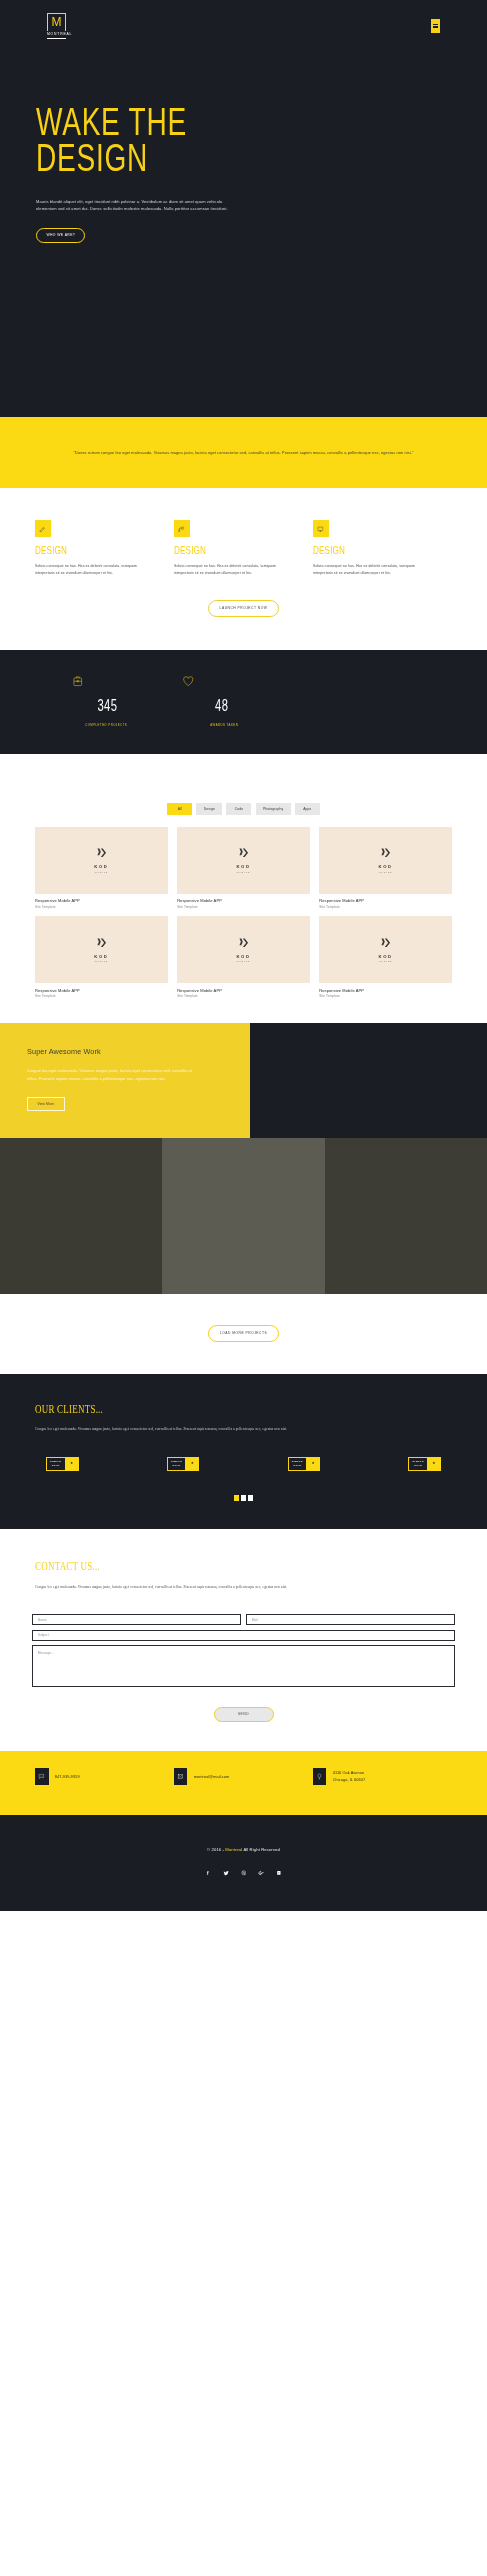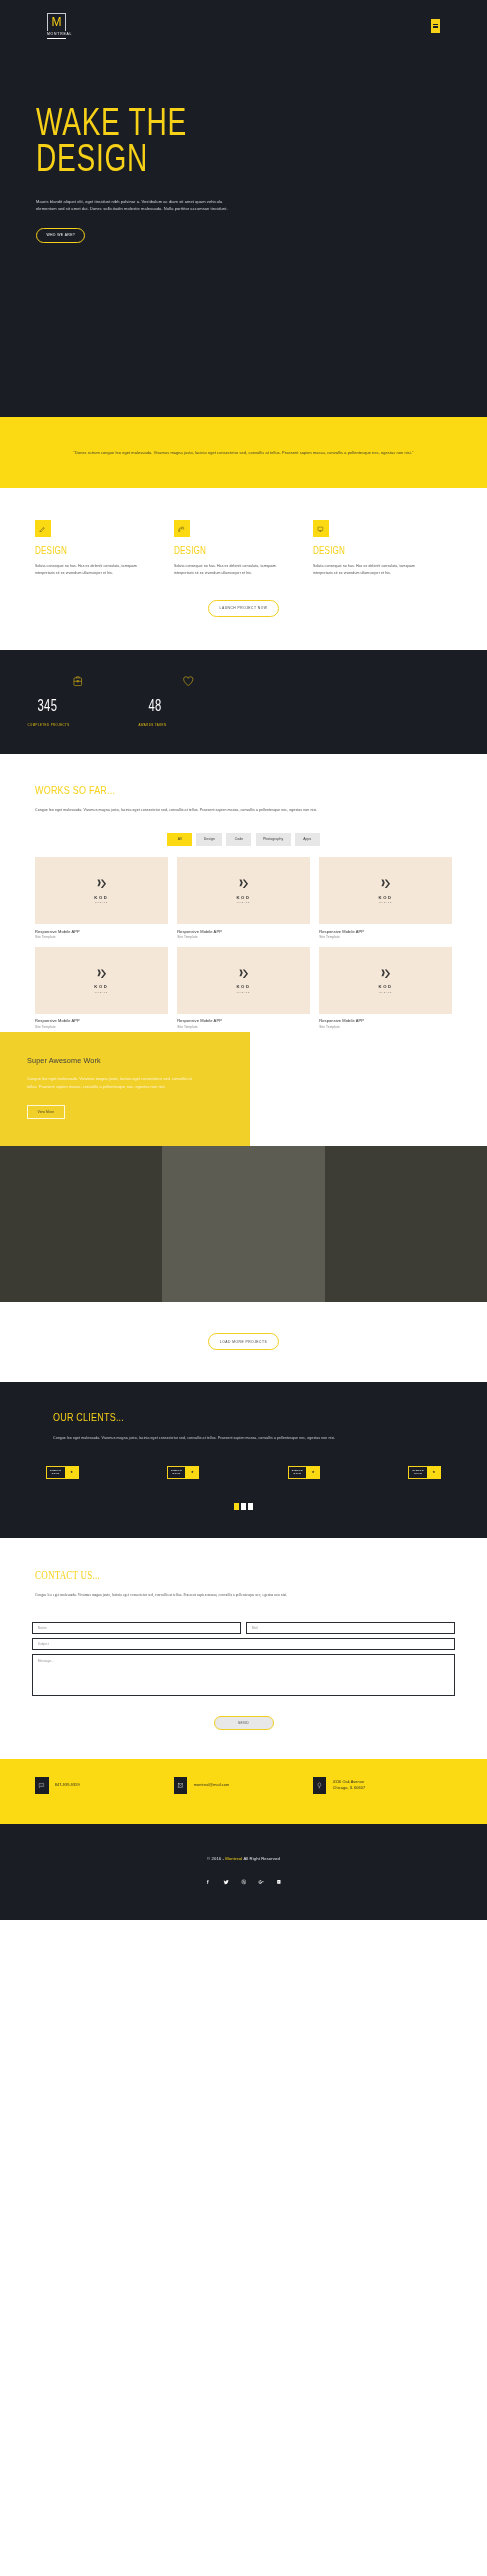--- a/index.html
+++ b/index.html
@@ -106,21 +106,21 @@
     display: inline-flex; align-items: center; justify-content: center;
     border: 0.5px solid #f2cf1d; border-radius: 11.5px;
     height: 16.7px; min-width: 60px; padding: 0 10.4px;
     color: #3c3c3c; font-size: 3.3px; letter-spacing: 0.5px;
     background: #fff; cursor: pointer;
   }
 
   
   .stats { background: #1b1d24; padding: 23px 0 27px; }
   .stats-grid { display: flex; padding: 0 22px; }
-  .stat { width: 25%; text-align: left; }
+  .stat { width: 25%; text-align: right; }
   .stat-ic { height: 17.7px; display: flex; align-items: center; justify-content: center; margin-bottom: 7.3px; }
   .stat-num {
     color: #ffffff; font-size: 15.6px; font-weight: 300; line-height: 1;
     transform: scaleX(0.72); letter-spacing: 0.5px;
   }
   .stat-lbl {
     color: #e6c211; font-size: 3.2px; letter-spacing: 0.5px; margin-top: 9.4px;
     transform: scaleX(0.9);
   }
 
@@ -151,21 +151,21 @@
     background: #f4e7d7; height: 67px;
     display: flex; flex-direction: column; align-items: center; justify-content: center;
   }
   .kod-mark { margin-bottom: 3.1px; }
   .kod-word { color: #3a3a3a; font-size: 4.2px; letter-spacing: 1.6px; font-weight: 700; }
   .kod-sub { color: #6d6d6d; font-size: 1.9px; letter-spacing: 0.9px; margin-top: 1.6px; }
   .port-title { color: #2b2b2b; font-size: 4px; margin-top: 4.7px; letter-spacing: 0.1px; }
   .port-sub { color: #8a8a8a; font-size: 3.2px; margin-top: 1.6px; letter-spacing: 0.1px; }
 
   
-  .promo { display: flex; margin-top: 3px; align-items: flex-end; }
+  .promo { display: flex; margin-top: 25px; }
   .promo-left {
     background: #f2d02a; width: 250px; padding: 24px 27px 27px;
   }
   .promo-right { background: #1b1d24; flex: 1; }
   .promo-title { color: #3f3f3f; font-size: 7.3px; font-weight: 400; letter-spacing: 0.1px; }
   .promo-text {
     color: #fdf6d7; font-size: 3.8px; line-height: 2.0; margin-top: 11.5px; letter-spacing: 0.1px;
     max-width: 172px;
   }
   .promo-btn {
@@ -346,24 +346,20 @@
           </svg>
         </div>
         <div class="stat-num">48</div>
         <div class="stat-lbl">AWARDS TAKEN</div>
       </div>
 
     </div>
   </section>
 
   <section class="works">
-    <div style="padding:0 35px;">
-      <div class="sec-title">WORKS SO FAR...</div>
-      <p class="sec-lead">Congue leo eget malesuada. Vivamus magna justo, lacinia eget consectetur sed, convallis at tellus. Praesent sapien massa, convallis a pellentesque nec, egestas non nisi.</p>
-    </div>
 
     <div class="filters">
       <div class="filter active">All</div>
       <div class="filter">Design</div>
       <div class="filter">Code</div>
       <div class="filter">Photography</div>
       <div class="filter">Apps</div>
     </div>
 
     <div class="port-grid">
@@ -474,21 +470,21 @@
     <div class="band" style="background:#3b3b33;"></div>
     <div class="band" style="background:#5c5c52;"></div>
     <div class="band" style="background:#3d3d35;"></div>
   </div>
 
   <div class="loadmore-row">
     <button class="btn-outline">LOAD MORE PROJECTS</button>
   </div>
 
   <section class="clients">
-    <div style="padding:0 53px;">
+    <div style="padding:0 35px;font-family:Liberation Serif, serif;">
       <div class="sec-title">OUR CLIENTS...</div>
       <p class="clients-lead">Congue leo eget malesuada. Vivamus magna justo, lacinia eget consectetur sed, convallis at tellus. Praesent sapien massa, convallis a pellentesque nec, egestas non nisi.</p>
     </div>
     <div class="clients-row">
 
       <div class="client-logo">
         <div class="cl-left">
           <span>SIMPLE</span>
           <span>STAR</span>
         </div>

